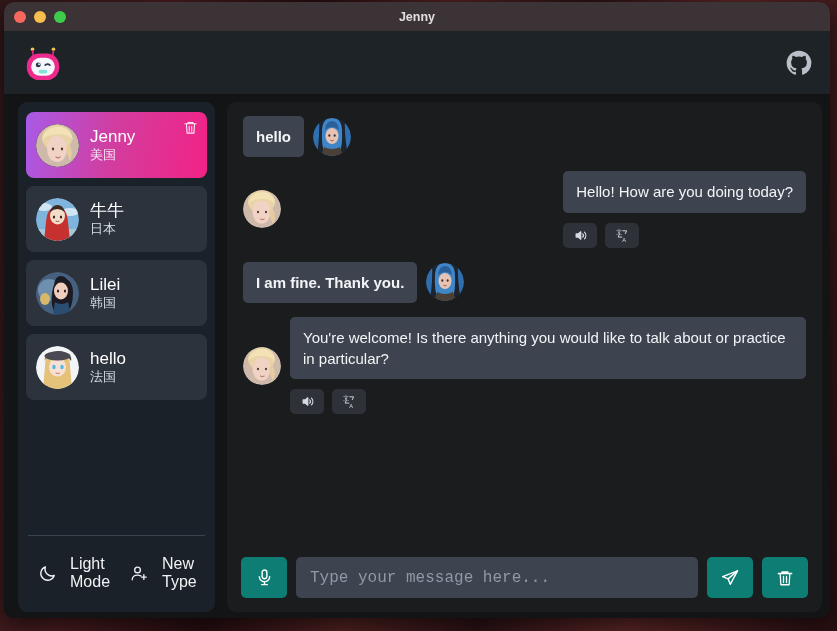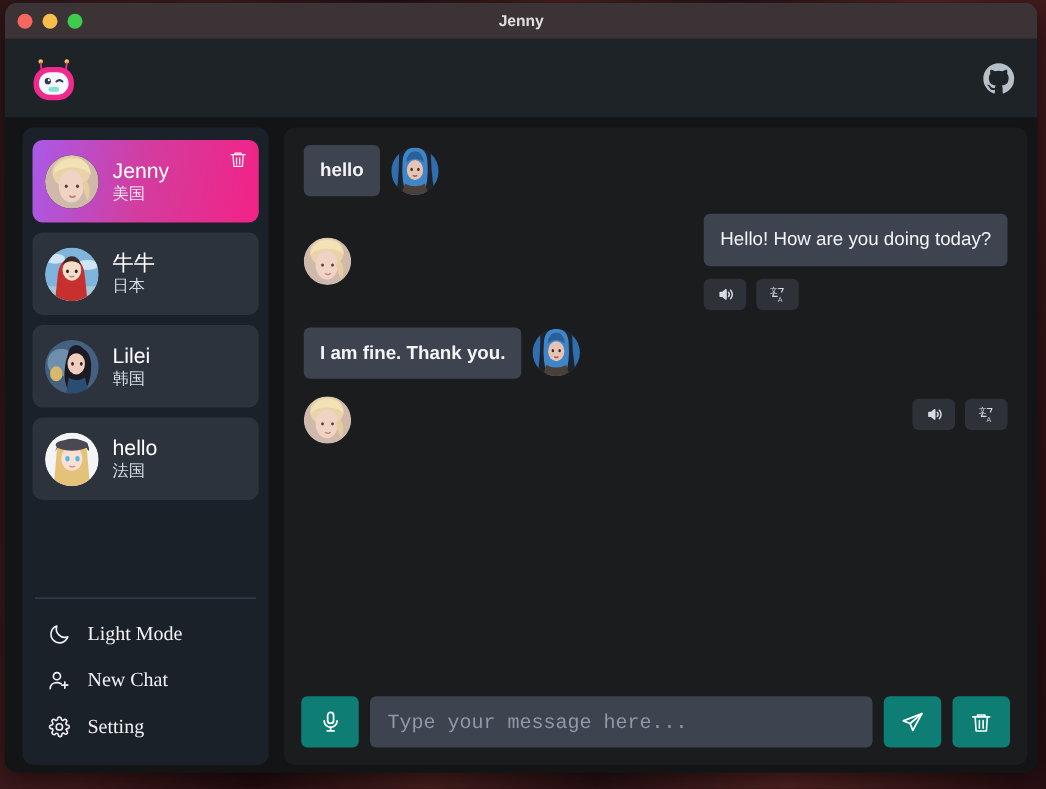--- a/index.html
+++ b/index.html
@@ -166,22 +166,21 @@
   .contact-delete svg { display: block; width: 100%; height: 100%; }
 
   #sidebar-divider {
     height: 1px;
     background: #39424d;
     margin: 10px 10px 0 10px;
   }
   #sidebar-menu {
     padding: 10px 0 12px 0;
     display: flex;
-    flex-direction: column;
-    font-family: Liberation Serif, serif;
+    flex-direction: row;
   }
   .menu-item {
     display: flex;
     align-items: center;
     gap: 13px;
     padding: 9px 0 9px 20px;
     cursor: pointer;
   }
   .menu-icon { width: 19px; height: 19px; flex: 0 0 19px; }
   .menu-icon svg { display: block; width: 100%; height: 100%; }
@@ -451,21 +450,21 @@
         <div class="menu-item">
           <span class="menu-icon">
             <svg viewBox="0 0 24 24" xmlns="http://www.w3.org/2000/svg">
               <g fill="none" stroke="#eef1f4" stroke-width="1.7" stroke-linecap="round" stroke-linejoin="round">
                 <circle cx="9.5" cy="7.5" r="3.6"></circle>
                 <path d="M2.8 20c0-3.7 3-6 6.7-6 1.6 0 3 .4 4.2 1.1"></path>
                 <path d="M17.5 13.5v6M14.5 16.5h6"></path>
               </g>
             </svg>
           </span>
-          <span class="menu-label">New Chat</span>
+          <span class="menu-label">New Type</span>
         </div>
 
         <div class="menu-item">
           <span class="menu-icon">
             <svg viewBox="0 0 24 24" xmlns="http://www.w3.org/2000/svg">
               <g fill="none" stroke="#eef1f4" stroke-width="1.6" stroke-linecap="round" stroke-linejoin="round">
                 <circle cx="12" cy="12" r="3.2"></circle>
                 <path d="M19.3 14.6a1.5 1.5 0 0 0 .3 1.65l.06.06a1.8 1.8 0 1 1-2.55 2.55l-.06-.06a1.5 1.5 0 0 0-1.65-.3 1.5 1.5 0 0 0-.91 1.37v.17a1.8 1.8 0 1 1-3.6 0v-.09a1.5 1.5 0 0 0-.98-1.37 1.5 1.5 0 0 0-1.65.3l-.06.06A1.8 1.8 0 1 1 5.1 16.4l.06-.06a1.5 1.5 0 0 0 .3-1.65 1.5 1.5 0 0 0-1.37-.91H3.9a1.8 1.8 0 1 1 0-3.6h.09a1.5 1.5 0 0 0 1.37-.98 1.5 1.5 0 0 0-.3-1.65l-.06-.06A1.8 1.8 0 1 1 7.55 4.94l.06.06a1.5 1.5 0 0 0 1.65.3h.07a1.5 1.5 0 0 0 .91-1.37V3.8a1.8 1.8 0 0 1 3.6 0v.09a1.5 1.5 0 0 0 .91 1.37 1.5 1.5 0 0 0 1.65-.3l.06-.06a1.8 1.8 0 1 1 2.55 2.55l-.06.06a1.5 1.5 0 0 0-.3 1.65v.07a1.5 1.5 0 0 0 1.37.91h.17a1.8 1.8 0 1 1 0 3.6h-.09a1.5 1.5 0 0 0-1.37.91z"></path>
               </g>
             </svg>
@@ -592,20 +591,21 @@
                 <ellipse cx="18.5" cy="22" rx="9" ry="11.5" fill="#f0d3c4"></ellipse>
                 <path d="M5 14 q3 -12 14 -12 q11 0 13 12 q-4 -5 -13 -5 q-10 0 -14 5z" fill="#f2e2b6"></path>
                 <path d="M29 18 q5 7 1 16 q-4 -9 -4 -13z" fill="#e5cda0"></path>
                 <ellipse cx="15" cy="22" rx="1.1" ry="1.3" fill="#52402f"></ellipse>
                 <ellipse cx="23" cy="22" rx="1.1" ry="1.3" fill="#52402f"></ellipse>
                 <path d="M17.5 29 q1.8 1.3 3.6 0" stroke="#c07f77" stroke-width="1.2" fill="none" stroke-linecap="round"></path>
               </g>
             </svg>
           </span>
           <div class="bubbles">
+            <div class="bubble">You're welcome! Is there anything you would like to talk about or practice in particular?</div>
             <div class="msg-actions">
               <div class="action-btn">
                 <svg width="15" height="15" viewBox="0 0 24 24" xmlns="http://www.w3.org/2000/svg">
                   <g fill="none" stroke="#d7dce2" stroke-width="1.9" stroke-linecap="round">
                     <path d="M5 14.5V9.5h3.2L12.5 6v12L8.2 14.5z" fill="#d7dce2" stroke-linejoin="round"></path>
                     <path d="M15.6 9.3a4 4 0 0 1 0 5.4"></path>
                     <path d="M18.4 6.6a8 8 0 0 1 0 10.8"></path>
                   </g>
                 </svg>
               </div>

